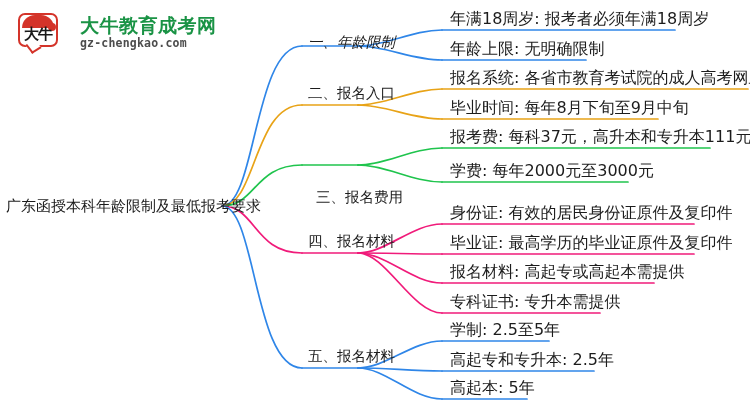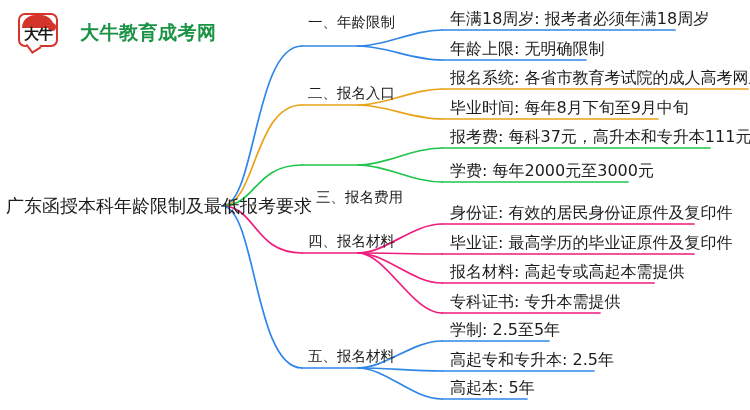--- a/index.html
+++ b/index.html
@@ -108,21 +108,21 @@
     pointer-events: none;
   }
 
   
   .node {
     position: absolute;
     white-space: nowrap;
     font-family: "DejaVu Sans", "Liberation Sans", sans-serif;
   }
   #root-node {
-    font-size: 18px;
+    font-size: 15px;
     color: #1c1c1c;
     left: 6px;
     top: 196px;
     line-height: 20px;
   }
   .branch-label {
     font-size: 14.5px;
     color: #1c1c1c;
     line-height: 20px;
   }
@@ -137,20 +137,21 @@
 
 <div id="logo">
   <div id="logo-mark">
     <div class="bubble"></div>
     <div class="dome"></div>
     <div class="dot"></div>
     <div class="glyph">大牛</div>
   </div>
   <div id="logo-text">
     <div id="logo-title">大牛教育成考网</div>
+    <div id="logo-sub">gz-chengkao.com</div>
   </div>
 </div>
 
 <svg id="wires" viewBox="0 0 750 410">
     <path d="M 222 206 C 256 206, 254 46, 302 46" fill="none" stroke="#2f86e8" stroke-width="1.7" stroke-linecap="round"></path>
     <path d="M 302 46 L 358 46" fill="none" stroke="#2f86e8" stroke-width="1.7" stroke-linecap="round"></path>
     <path d="M 358 46 C 386 46, 412 30, 442 30" fill="none" stroke="#2f86e8" stroke-width="1.7" stroke-linecap="round"></path>
     <path d="M 442 30 L 675 30" fill="none" stroke="#2f86e8" stroke-width="1.7" stroke-linecap="round"></path>
     <path d="M 358 46 C 386 46, 412 60, 442 60" fill="none" stroke="#2f86e8" stroke-width="1.7" stroke-linecap="round"></path>
     <path d="M 442 60 L 586 60" fill="none" stroke="#2f86e8" stroke-width="1.7" stroke-linecap="round"></path>
@@ -182,21 +183,21 @@
     <path d="M 442 341 L 549 341" fill="none" stroke="#2f86e8" stroke-width="1.7" stroke-linecap="round"></path>
     <path d="M 358 368 C 386 368, 412 371, 442 371" fill="none" stroke="#2f86e8" stroke-width="1.7" stroke-linecap="round"></path>
     <path d="M 442 371 L 594 371" fill="none" stroke="#2f86e8" stroke-width="1.7" stroke-linecap="round"></path>
     <path d="M 358 368 C 386 368, 412 399, 442 399" fill="none" stroke="#2f86e8" stroke-width="1.7" stroke-linecap="round"></path>
     <path d="M 442 399 L 527 399" fill="none" stroke="#2f86e8" stroke-width="1.7" stroke-linecap="round"></path>
   </svg>
 
 <div class="node" id="root-node">广东函授本科年龄限制及最低报考要求</div>
 
 <div id="labels">
-    <div class="node branch-label" style="left: 308px; top: 12px;">一、年龄限制</div>
+    <div class="node branch-label" style="left: 308px; top: 32px; font-style: italic;">一、年龄限制</div>
     <div class="node leaf-label" style="left: 450px; top: 9px;">年满18周岁: 报考者必须年满18周岁</div>
     <div class="node leaf-label" style="left: 450px; top: 39px;">年龄上限: 无明确限制</div>
     <div class="node branch-label" style="left: 308px; top: 83px; text-align: center;">二、报名入口</div>
     <div class="node leaf-label" style="left: 450px; top: 68px;">报名系统: 各省市教育考试院的成人高考网上报名系统</div>
     <div class="node leaf-label" style="left: 450px; top: 98px;">毕业时间: 每年8月下旬至9月中旬</div>
     <div class="node branch-label" style="left: 316px; top: 143px; margin-top: 44px;">三、报名费用</div>
     <div class="node leaf-label" style="left: 450px; top: 127px;">报考费: 每科37元，高升本和专升本111元</div>
     <div class="node leaf-label" style="left: 450px; top: 161px;">学费: 每年2000元至3000元</div>
     <div class="node branch-label" style="left: 308px; top: 231px;">四、报名材料</div>
     <div class="node leaf-label" style="left: 450px; top: 203px;">身份证: 有效的居民身份证原件及复印件</div>

